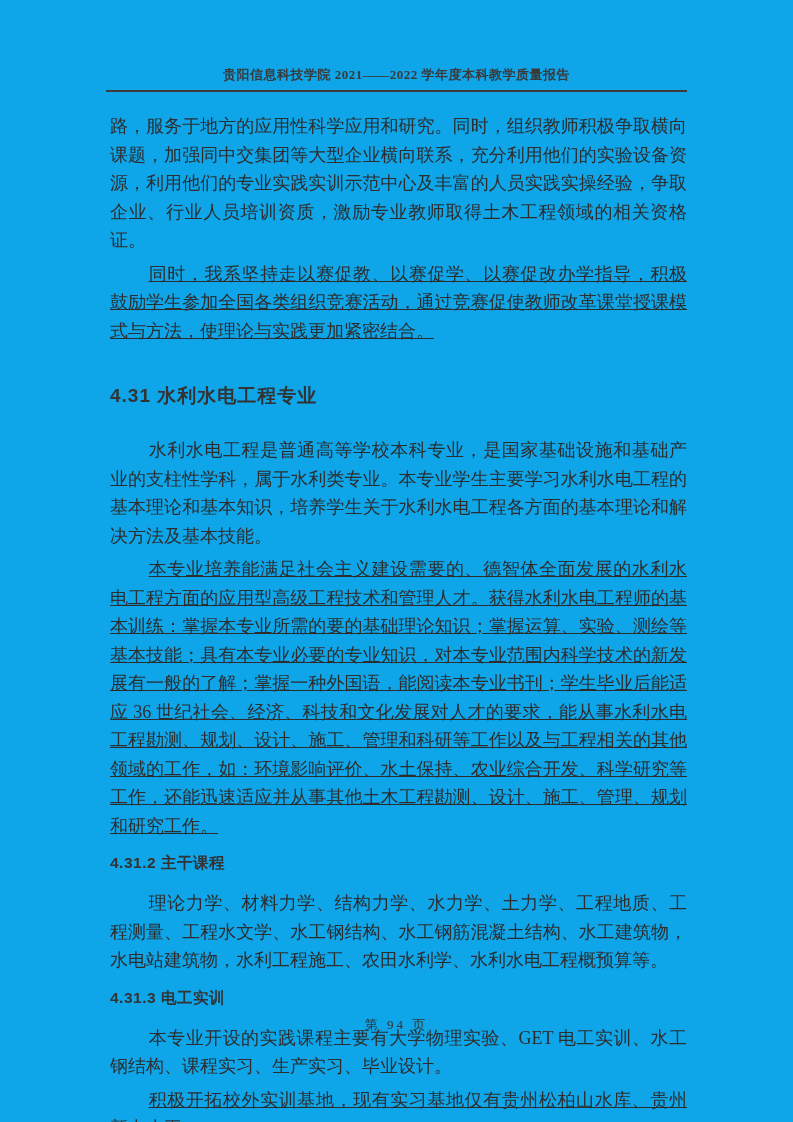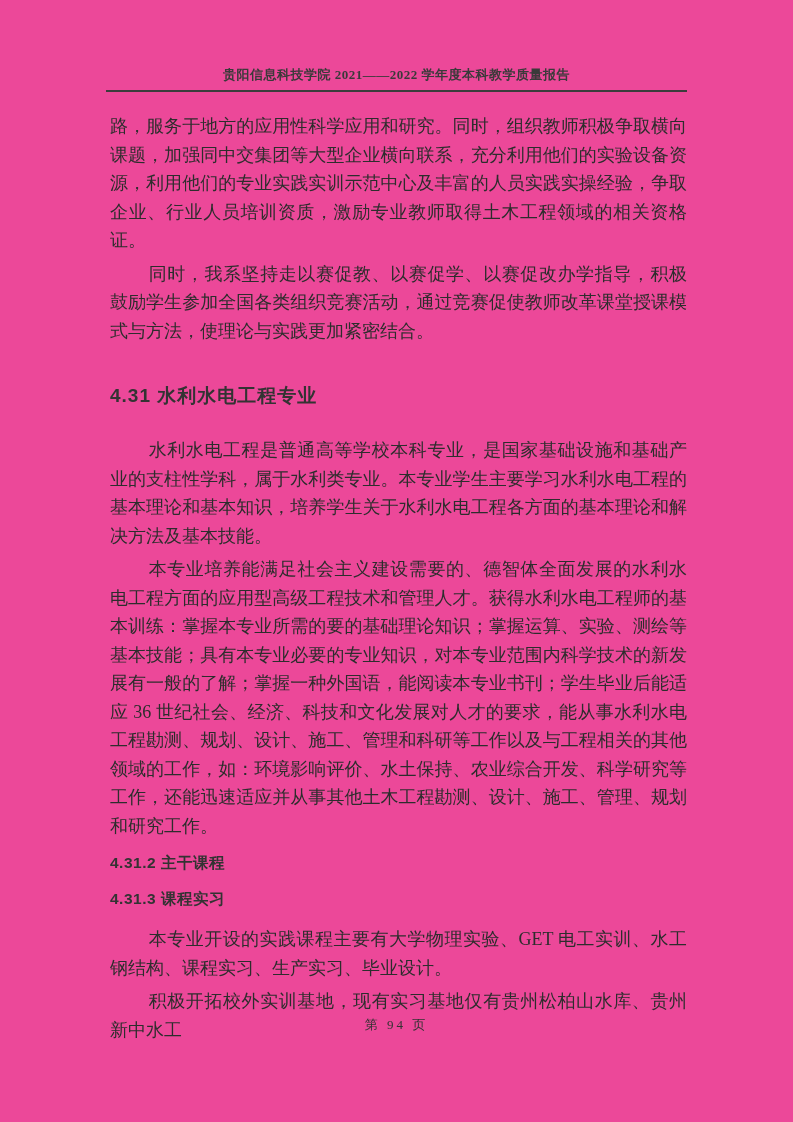--- a/index.html
+++ b/index.html
@@ -1,21 +1,21 @@
 <!DOCTYPE html>
 <html lang="zh"><head>
 <meta charset="utf-8">
 <style>
   html,body { margin:0; padding:0; }
   body { background:#e9e9e9; }
   .page {
     position:relative;
     width:793px; height:1122px;
     margin:0 auto;
-    background:#ec4899;
+    background:#0ea5e9;
     color:#2d2d2d;
     font-family:"Liberation Serif", serif;
     overflow:hidden;
   }
   
   .header-title {
     position:absolute; top:66px; left:0; right:0;
     text-align:center;
     font-size:13px; font-weight:bold;
     color:#3a3a3a;
@@ -32,21 +32,21 @@
   }
   .body-par {
     margin:0;
     font-size:18px;
     line-height:28.5px;
     text-align:justify;
     text-indent:2.15em;
     color:#2d2d2d;
   }
   .body-par.no-indent { text-indent:0; }
-  .body-par + .body-par { margin-top:5px; }
+  .body-par + .body-par { margin-top:5px;text-decoration:underline; }
   .h-section {
     margin:38px 0 27px 0;
     font-family:"Liberation Sans", sans-serif;
     font-size:19px;
     font-weight:bold;
     color:#333333;
     letter-spacing:1px;
   }
   .h-sub {
     margin:13px 0 15px 0;
@@ -81,22 +81,23 @@
 
     <h1 class="h-section">4.31 水利水电工程专业</h1>
 
     <p class="body-par">水利水电工程是普通高等学校本科专业，是国家基础设施和基础产业的支柱性学科，属于水利类专业。本专业学生主要学习水利水电工程的基本理论和基本知识，培养学生关于水利水电工程各方面的基本理论和解决方法及基本技能。</p>
 
 
     <p class="body-par">本专业培养能满足社会主义建设需要的、德智体全面发展的水利水电工程方面的应用型高级工程技术和管理人才。获得水利水电工程师的基本训练：掌握本专业所需的要的基础理论知识；掌握运算、实验、测绘等基本技能；具有本专业必要的专业知识，对本专业范围内科学技术的新发展有一般的了解；掌握一种外国语，能阅读本专业书刊；学生毕业后能适应 36 世纪社会、经济、科技和文化发展对人才的要求，能从事水利水电工程勘测、规划、设计、施工、管理和科研等工作以及与工程相关的其他领域的工作，如：环境影响评价、水土保持、农业综合开发、科学研究等工作，还能迅速适应并从事其他土木工程勘测、设计、施工、管理、规划和研究工作。</p>
 
     <h2 class="h-sub">4.31.2 主干课程</h2>
 
+    <p class="body-par">理论力学、材料力学、结构力学、水力学、土力学、工程地质、工程测量、工程水文学、水工钢结构、水工钢筋混凝土结构、水工建筑物，水电站建筑物，水利工程施工、农田水利学、水利水电工程概预算等。</p>
 
-    <h2 class="h-sub">4.31.3 课程实习</h2>
+    <h2 class="h-sub">4.31.3 电工实训</h2>
 
     <p class="body-par">本专业开设的实践课程主要有大学物理实验、GET 电工实训、水工钢结构、课程实习、生产实习、毕业设计。</p>
 
     <p class="body-par">积极开拓校外实训基地，现有实习基地仅有贵州松柏山水库、贵州新中水工</p>
 
   </div>
 
   <div class="footer">第 94 页</div>
 
 </div>

